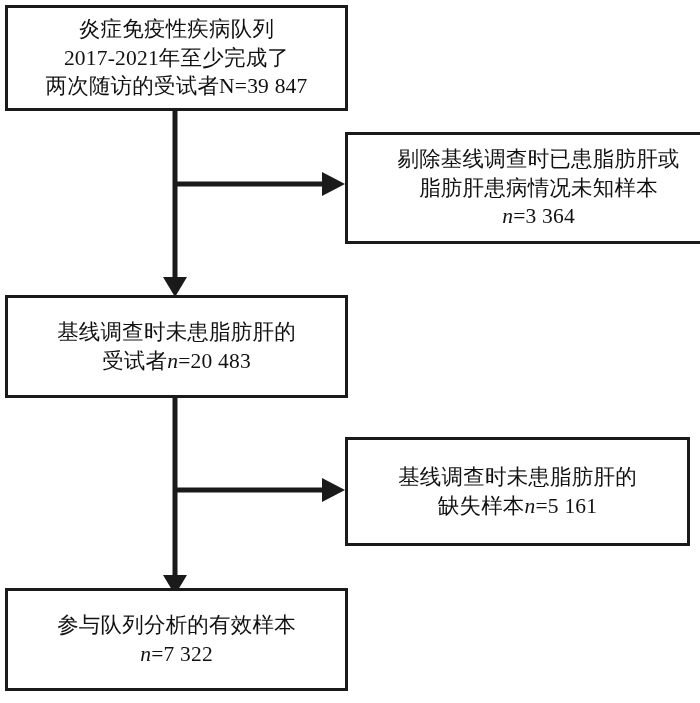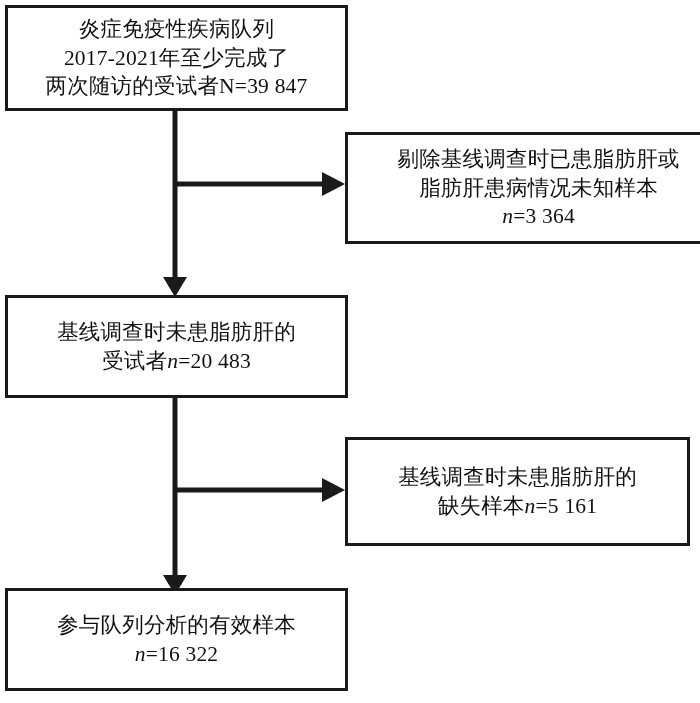--- a/index.html
+++ b/index.html
@@ -105,16 +105,16 @@
 受试者</span><span class="stat">n</span><span>=20 483</span></span>
   </div>
 
   <div class="node" id="node-excluded-2">
     <span class="node-text"><span>基线调查时未患脂肪肝的
 缺失样本</span><span class="stat">n</span><span>=5 161</span></span>
   </div>
 
   <div class="node" id="node-final-cohort">
     <span class="node-text"><span>参与队列分析的有效样本
-</span><span class="stat">n</span><span>=16 322</span></span>
+</span><span class="stat">n</span><span>=7 322</span></span>
   </div>
 
 </div>
 
 </body></html>

